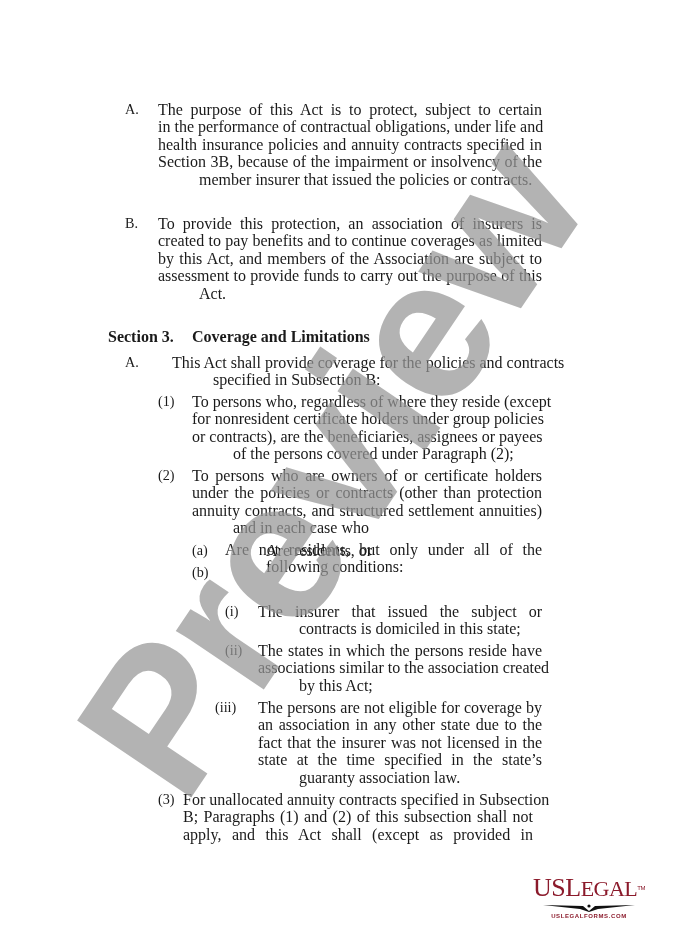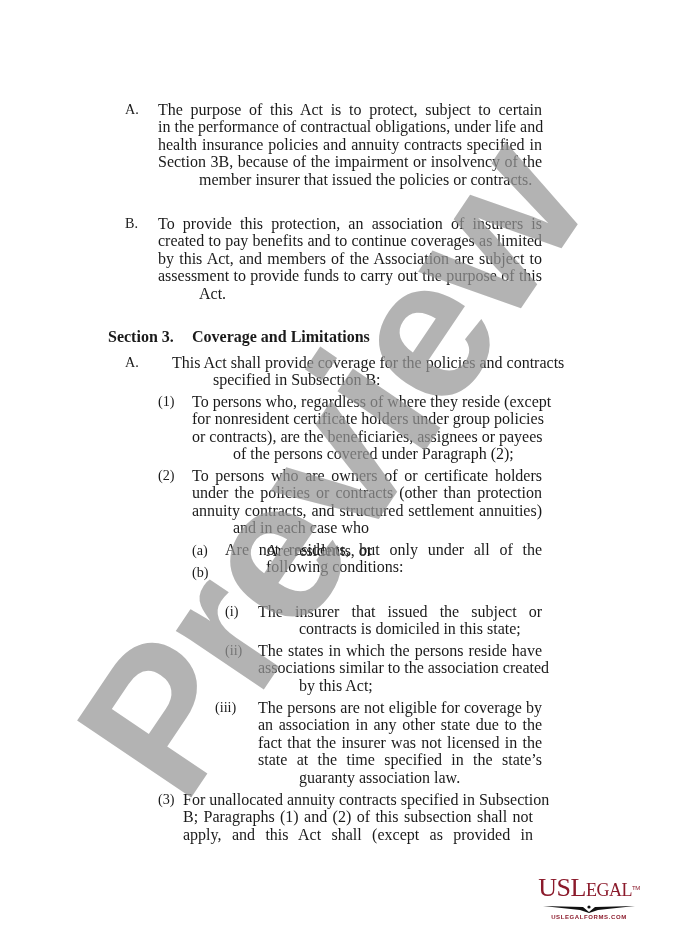--- a/index.html
+++ b/index.html
@@ -9,21 +9,21 @@
     .p { position: absolute; font-size: 16px; line-height: 17.4px; text-align: justify; }
     .label { position: absolute; font-size: 14.2px; line-height: 17.4px; }
     .heading { position: absolute; font-size: 16px; font-weight: bold; line-height: 17.4px; }
     .line { display: block; text-align: justify; text-align-last: justify; white-space: nowrap; height: 17.4px; }
     .line.last { text-align-last: left; margin-left: 41px; }
     .watermark { position: absolute; left: 330px; top: 468px; transform: translate(-50%, -50%) rotate(-56deg);
       font-family: "Liberation Sans", "DejaVu Sans", sans-serif; font-weight: bold; font-size: 200px;
       color: rgba(150,150,150,0.72); letter-spacing: -4px; white-space: nowrap; pointer-events: none; line-height: 1; }
     .logo { position: absolute; left: 533px; top: 875px; width: 112px; text-align: center; }
     .logo-word { font-family: "Liberation Serif", serif; color: #8b1a2b; font-size: 26px; line-height: 26px; letter-spacing: -0.5px; }
-    .logo-word .small { font-size: 18px; }
+    .logo-word .small { font-size: 22px; }
     .logo-tm { font-family: "Liberation Sans", sans-serif; font-size: 6px; vertical-align: top; color: #8b1a2b; }
     .logo-wing { display: block; margin: 1px auto 0; }
     .logo-url { font-family: "Liberation Sans", sans-serif; font-size: 6px; font-weight: bold; color: #8b1a2b; letter-spacing: 0.6px; margin-top: 1px; }
   </style>
 </head>
 <body>
 
 <div class="page">
 
   <span class="label" style="left:125px;top:101px;">A.</span>

